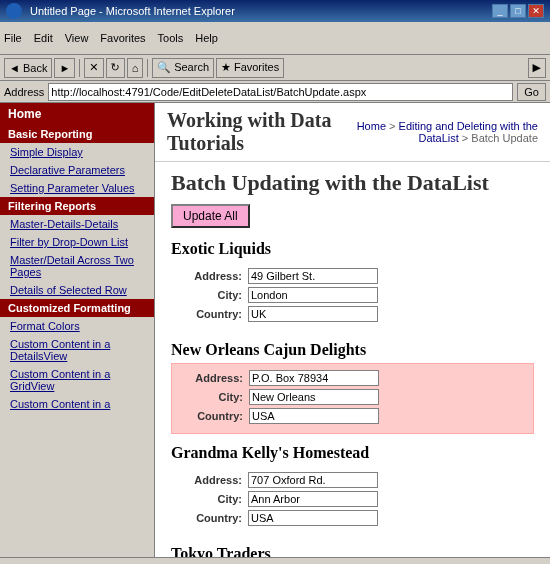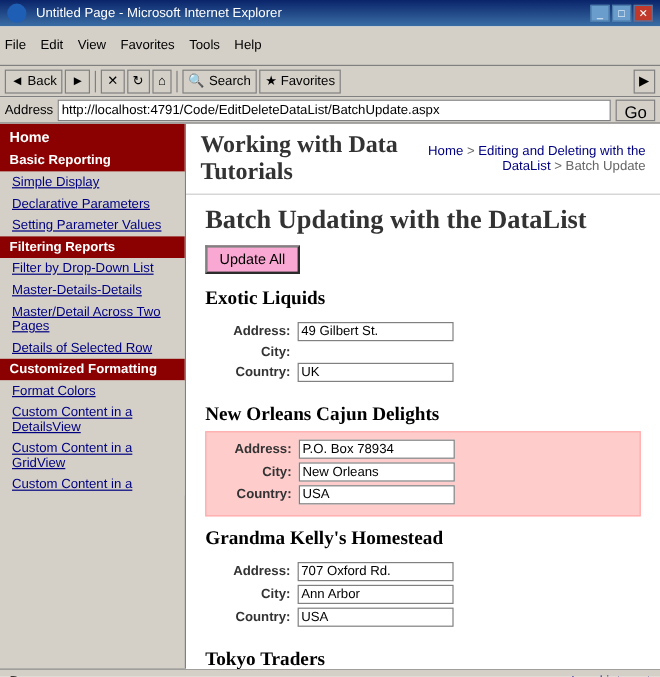--- a/index.html
+++ b/index.html
@@ -78,21 +78,21 @@
       height: 18px;
       border: 1px solid #808080;
       background: white;
       padding: 0 2px;
       font-size: 11px;
     }
     .go-btn {
       background: #d4d0c8;
       border: 1px solid #808080;
       padding: 1px 6px;
-      font-size: 14px;
+      font-size: 11px;
       cursor: pointer;
       height: 18px;
     }
 
     
     .page-content {
       display: flex;
       height: calc(564px - 22px - 20px - 26px - 22px - 20px);
       overflow: hidden;
     }
@@ -284,22 +284,22 @@
 
   <div class="sidebar">
     <div class="sidebar-header">Home</div>
 
     <div class="sidebar-section-header">Basic Reporting</div>
     <div class="sidebar-item">Simple Display</div>
     <div class="sidebar-item">Declarative Parameters</div>
     <div class="sidebar-item">Setting Parameter Values</div>
 
     <div class="sidebar-section-header">Filtering Reports</div>
+    <div class="sidebar-item">Master-Details-Details</div>
     <div class="sidebar-item">Filter by Drop-Down List</div>
-    <div class="sidebar-item">Master-Details-Details</div>
     <div class="sidebar-item">Master/Detail Across Two Pages</div>
     <div class="sidebar-item">Details of Selected Row</div>
 
     <div class="sidebar-section-header">Customized Formatting</div>
     <div class="sidebar-item">Format Colors</div>
     <div class="sidebar-item">Custom Content in a DetailsView</div>
     <div class="sidebar-item">Custom Content in a GridView</div>
     <div class="sidebar-item">Custom Content in a</div>
   </div>
 
@@ -324,20 +324,21 @@
         
         <div class="company-section">
           <div class="company-name">Exotic Liquids</div>
           <div class="company-form">
             <div class="field-row">
               <span class="field-label">Address:</span>
               <input class="field-input" type="text" value="49 Gilbert St." style="">
             </div>
             <div class="field-row">
               <span class="field-label">City:</span>
+              <input class="field-input" type="text" value="London" style="">
             </div>
             <div class="field-row">
               <span class="field-label">Country:</span>
               <input class="field-input" type="text" value="UK" style="">
             </div>
           </div>
         </div>
 
         
         <div class="company-section">

